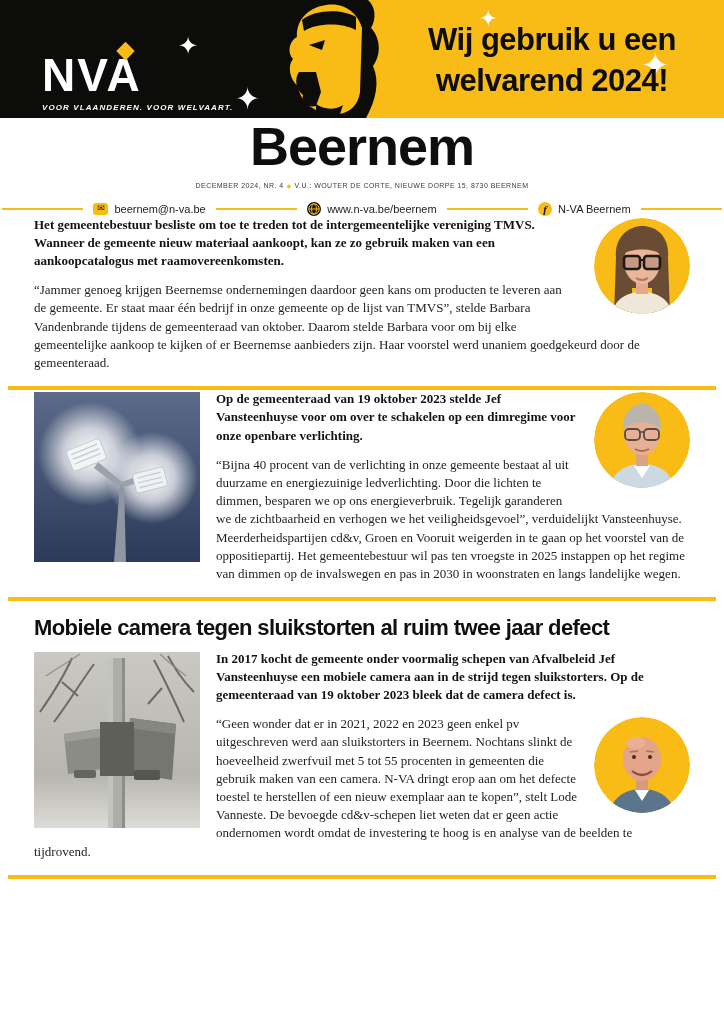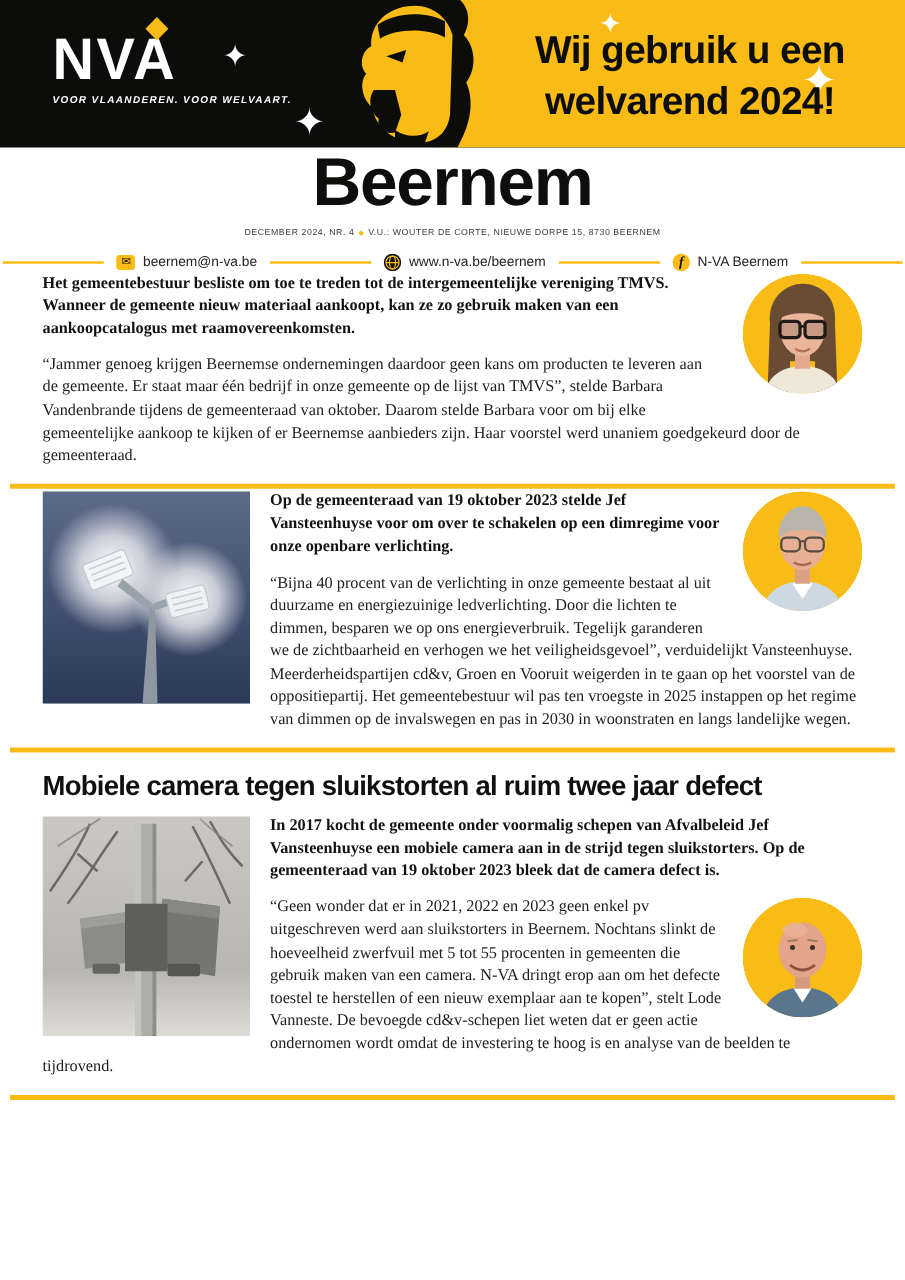--- a/index.html
+++ b/index.html
@@ -7,21 +7,21 @@
   body {
     width:724px; height:1024px; margin:0 auto; overflow:hidden;
     font-family:"Liberation Sans", sans-serif; position:relative;
   }
   
   .banner { position:relative; width:724px; height:118px; background:#0c0c0a; overflow:hidden; }
   .banner-yellow { position:absolute; left:352px; top:0; right:0; bottom:0; background:#F9BB16; }
   .lion { position:absolute; left:246px; top:0; width:152px; height:118px; }
   .sparkle { position:absolute; color:#ffffff; line-height:1; user-select:none; }
   .logo { position:absolute; left:42px; top:24px; color:#fff; }
-  .logo-letters { font-weight:bold; font-size:46px; letter-spacing:2px; line-height:1; position:relative; display:inline-block; transform:scaleY(1.02); }
+  .logo-letters { font-weight:bold; font-size:46px; letter-spacing:2px; line-height:1; position:relative; display:inline-block; transform:scaleY(1.02);margin-top:28px; }
   .logo-diamond { position:absolute; width:13px; height:13px; background:#F9BB16; transform:rotate(45deg); left:77px; top:-7px; }
   .logo-tagline { font-size:8px; font-weight:bold; letter-spacing:1.1px; margin-top:5px; white-space:nowrap;font-style:italic; }
   .wish { position:absolute; left:392px; right:12px; top:20px; text-align:center; color:#0d0d0b;
           font-weight:bold; font-size:31px; line-height:1.32; letter-spacing:-0.5px; }
   
   .masthead { text-align:center; }
   .mast-title { font-size:54px; font-weight:bold; letter-spacing:-1px; color:#0e0e0c; line-height:1.05; }
   .imprint { margin-top:7px; font-size:7px; letter-spacing:.45px; color:#3c3c3c; text-transform:uppercase; }
   .imprint .sep { color:#F9BB16; font-size:6px; padding:0 3px; }
   .contactbar { display:flex; align-items:center; margin:13px 0 0; padding:0 2px; }

